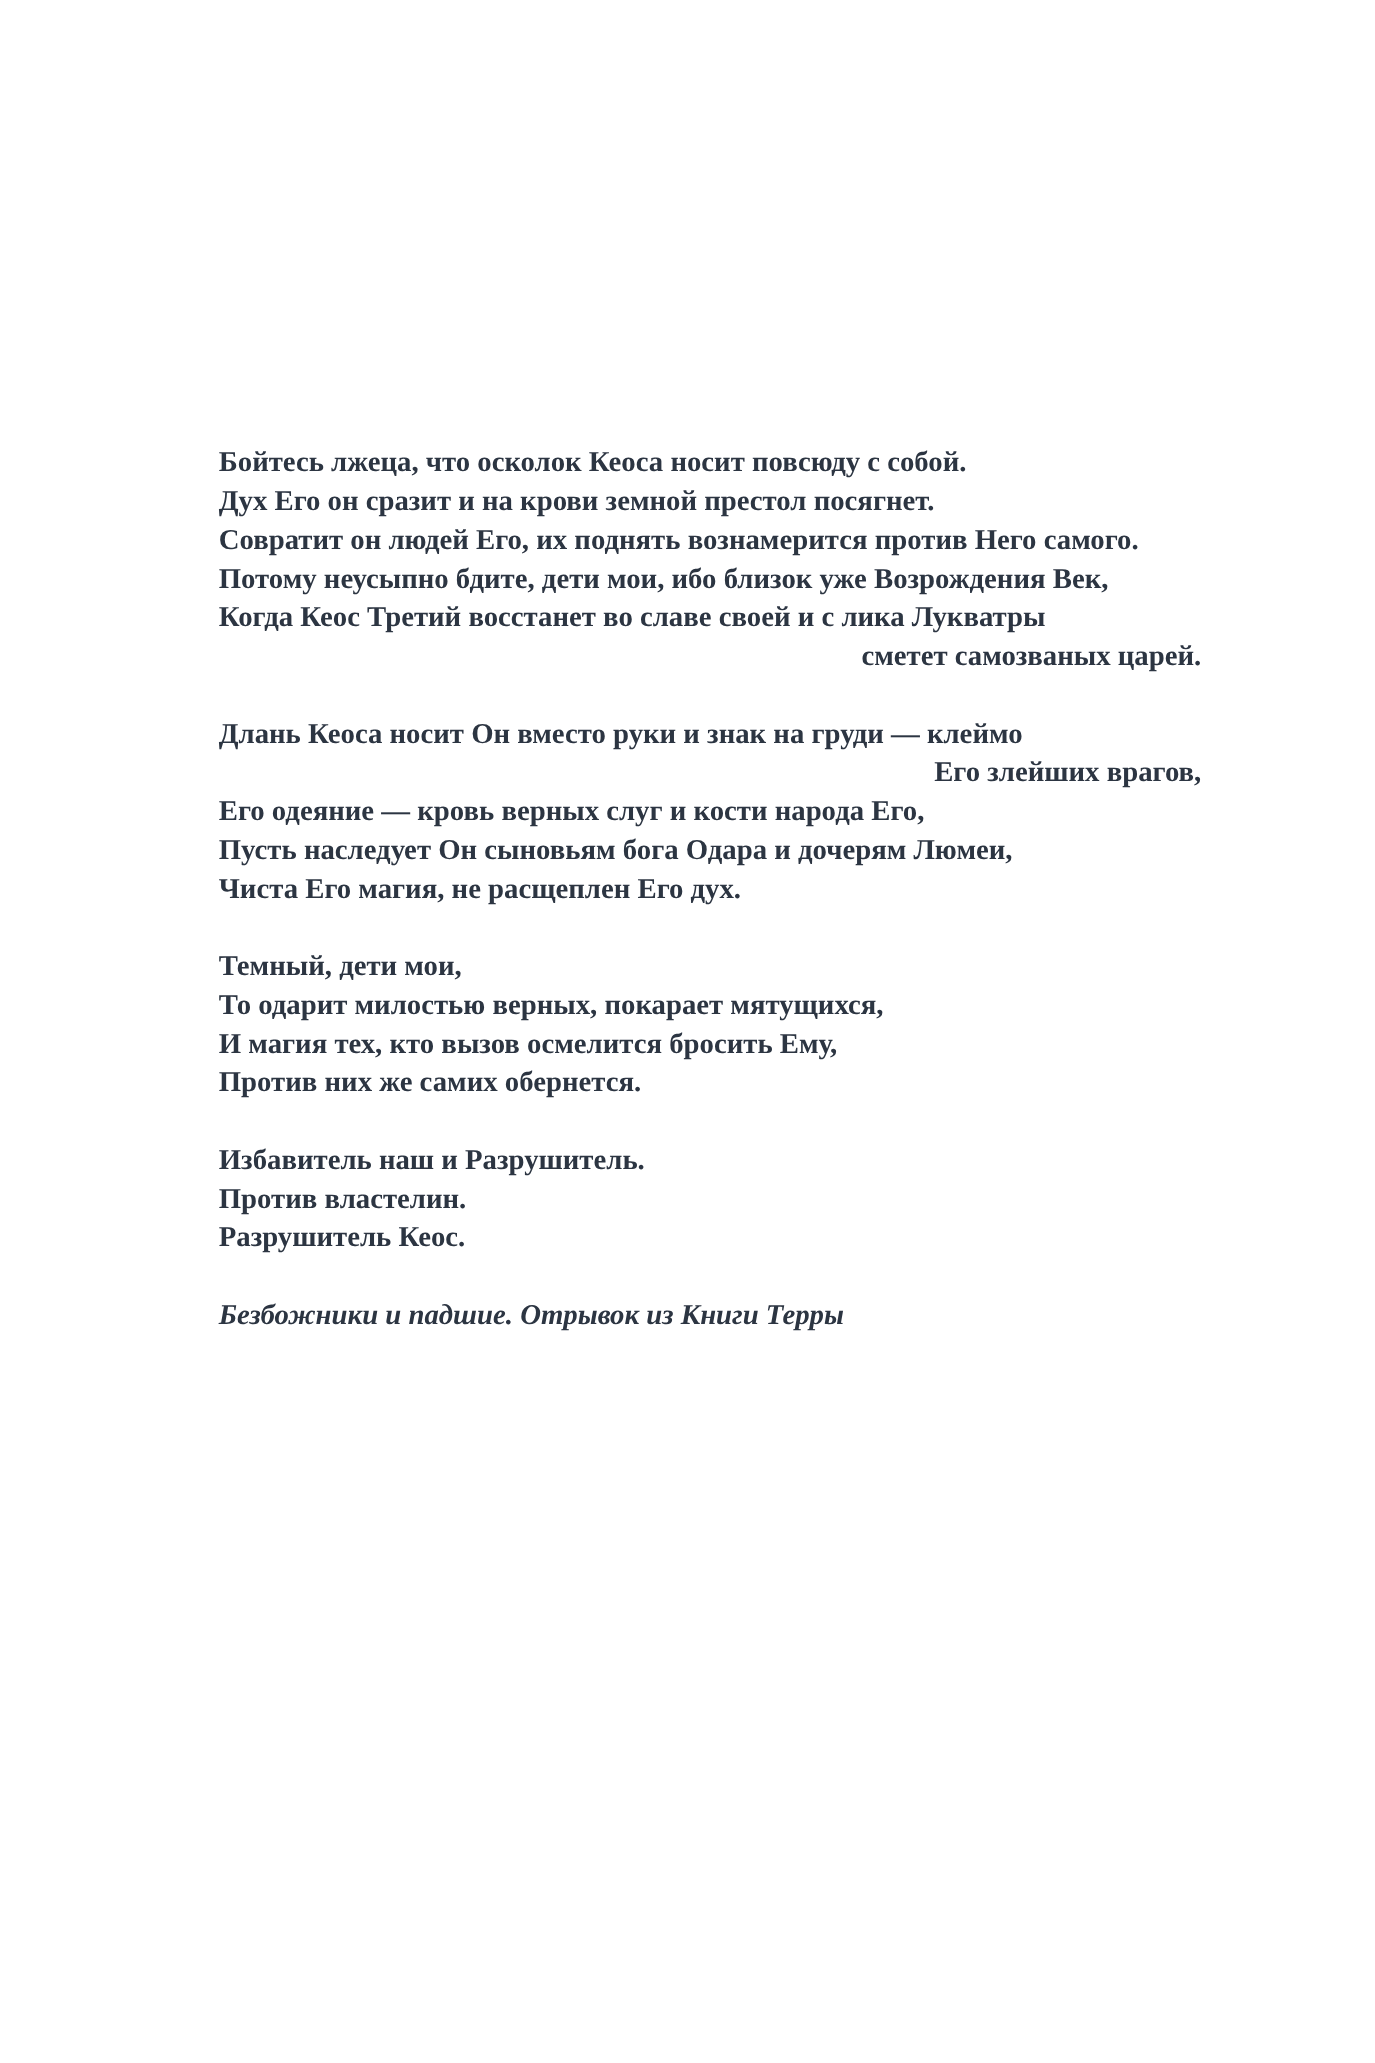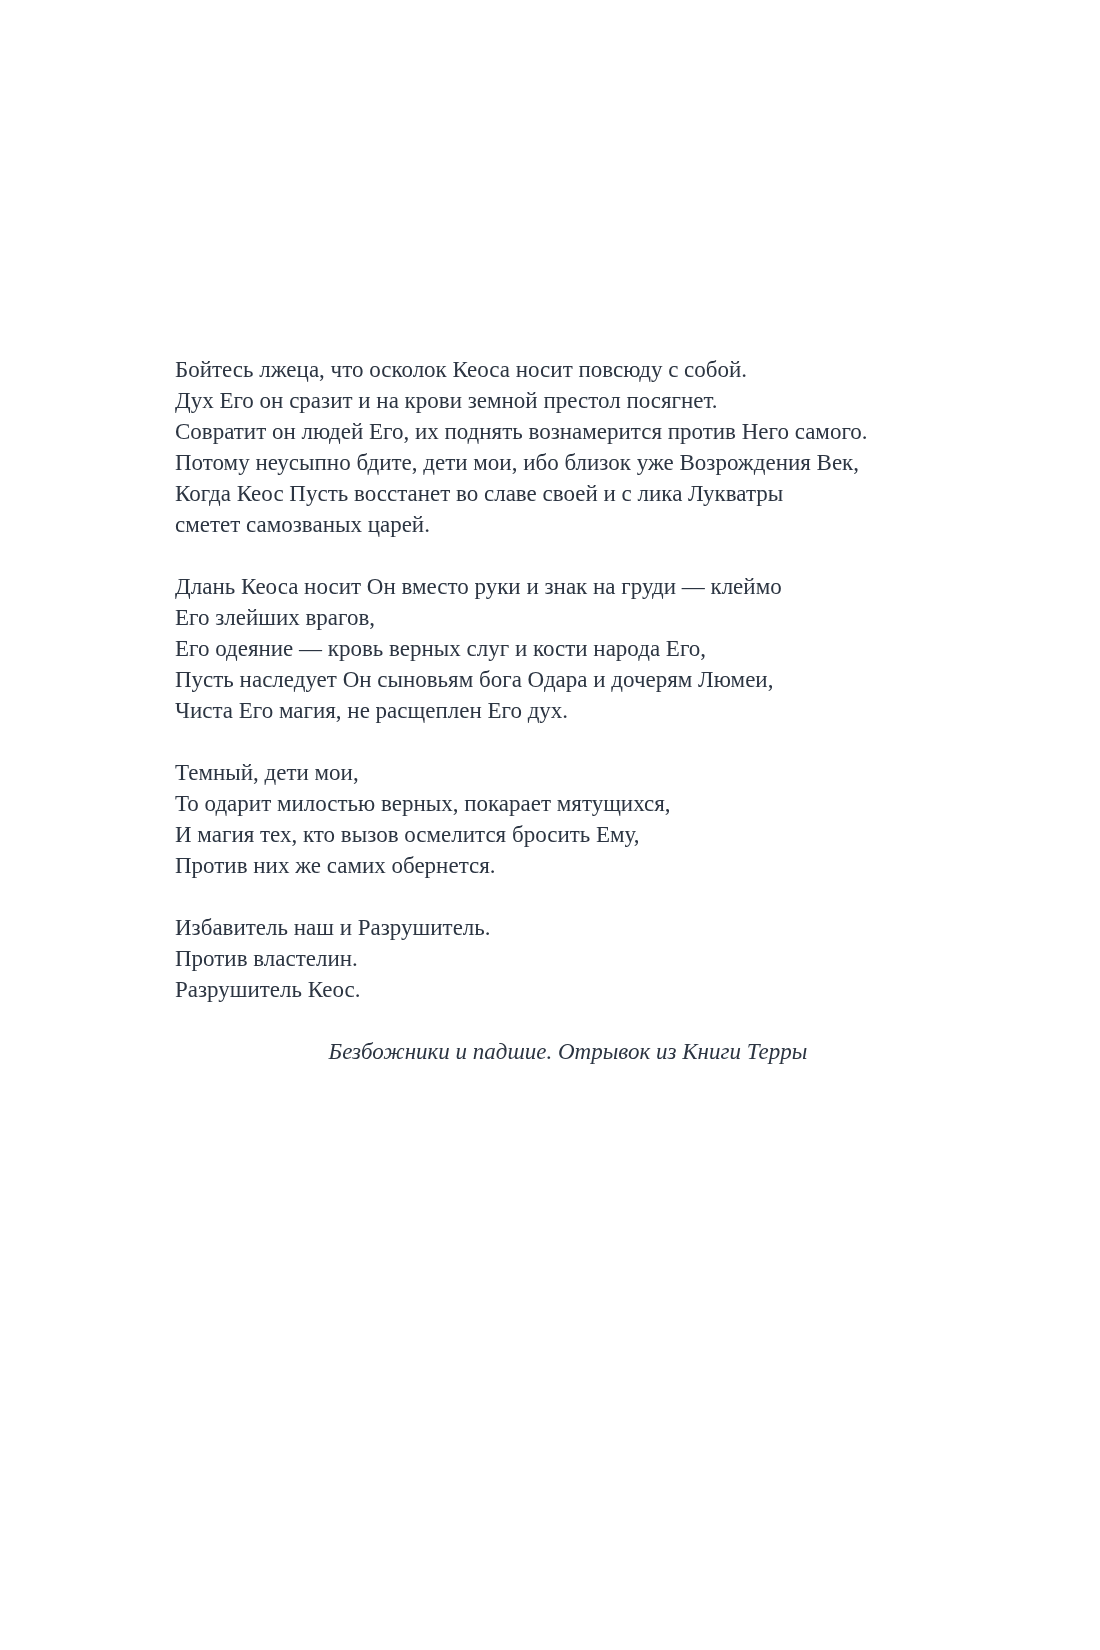--- a/index.html
+++ b/index.html
@@ -10,59 +10,60 @@
     width: 1100px;
     height: 1650px;
     background: var(--page-bg, #ffffff);
     overflow: hidden;
   }
   .page {
     position: relative;
     width: 924px;
     height: 1650px;
     background: var(--page-bg, #ffffff);
+    font-weight: bold;
   }
   .text-block {
     position: absolute;
     left: 175px;
     top: 354px;
     width: 786px;
     font-family: "Liberation Serif", "DejaVu Serif", serif;
     font-size: 23px;
     line-height: 31px;
     color: var(--text-color, #2c3542);
   }
   .stanza {
     margin: 0 0 31px 0;
   }
   .line {
     white-space: nowrap;
   }
   .line.right {
-    text-align: left;
+    text-align: right;
   }
   .attribution {
     margin-top: 9px;
-    text-align: center;
+    text-align: left;
     font-style: italic;
     white-space: nowrap;
   }
 </style>
 </head>
 <body>
 
 <div class="page">
   <div class="text-block">
 
     <div class="stanza">
       <div class="line">Бойтесь лжеца, что осколок Кеоса носит повсюду с собой.</div>
       <div class="line">Дух Его он сразит и на крови земной престол посягнет.</div>
       <div class="line">Совратит он людей Его, их поднять вознамерится против Него самого.</div>
       <div class="line">Потому неусыпно бдите, дети мои, ибо близок уже Возрождения Век,</div>
-      <div class="line">Когда Кеос Пусть восстанет во славе своей и с лика Лукватры</div>
+      <div class="line">Когда Кеос Третий восстанет во славе своей и с лика Лукватры</div>
       <div class="line right">сметет самозваных царей.</div>
     </div>
 
     <div class="stanza">
       <div class="line">Длань Кеоса носит Он вместо руки и знак на груди — клеймо</div>
       <div class="line right">Его злейших врагов,</div>
       <div class="line">Его одеяние — кровь верных слуг и кости народа Его,</div>
       <div class="line">Пусть наследует Он сыновьям бога Одара и дочерям Люмеи,</div>
       <div class="line">Чиста Его магия, не расщеплен Его дух.</div>
     </div>

